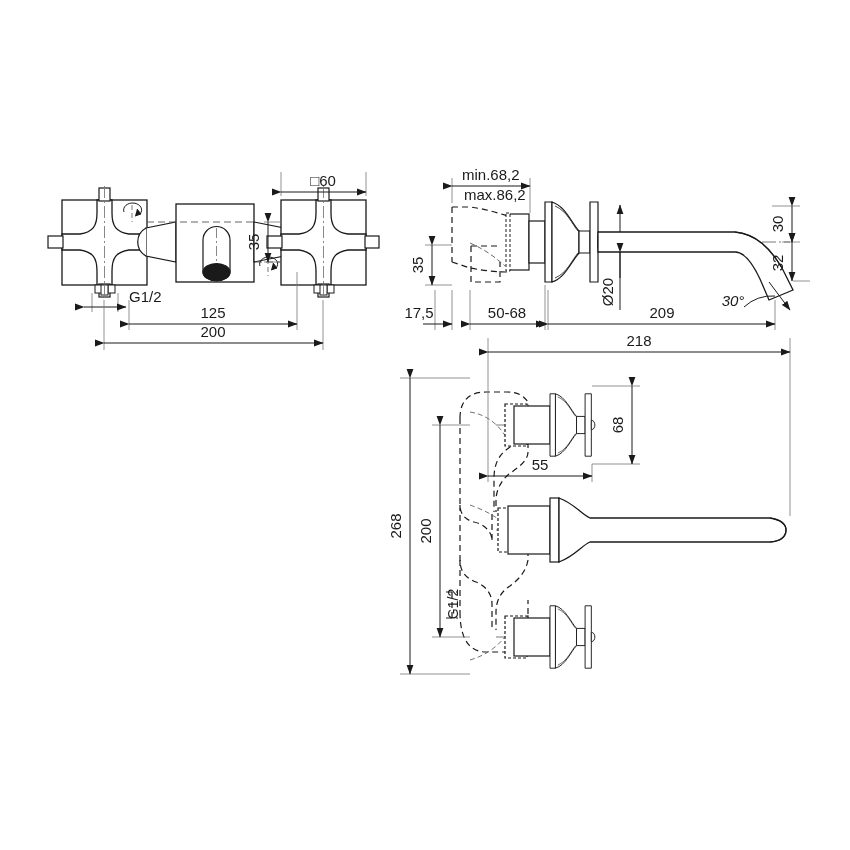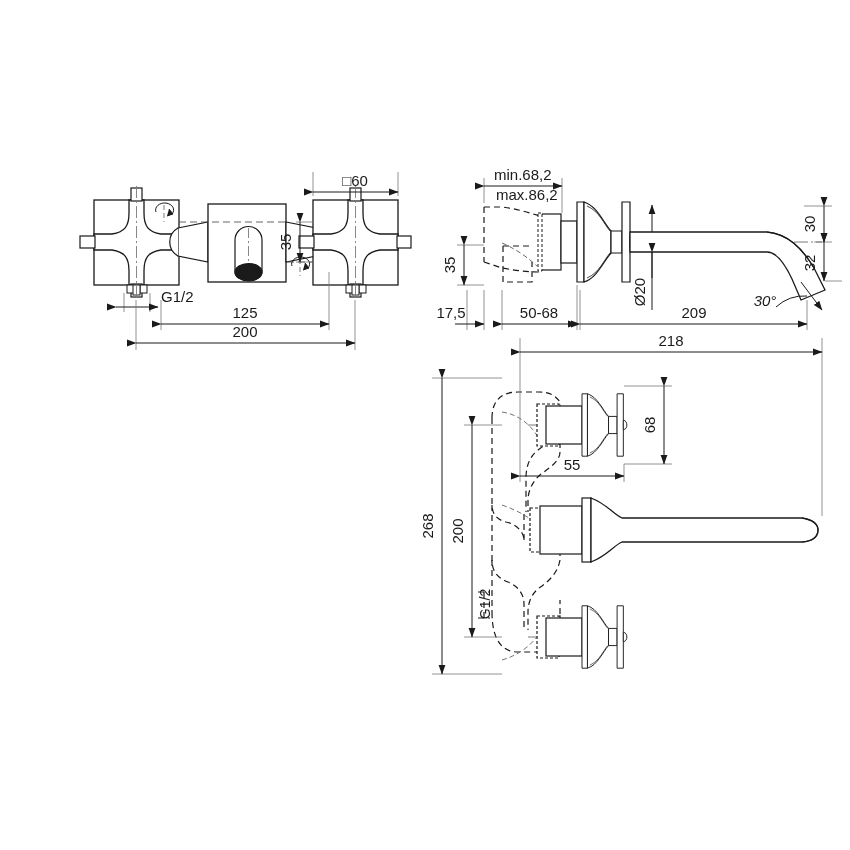--- a/index.html
+++ b/index.html
@@ -1,18 +1,18 @@
 <!DOCTYPE html>
 <html><head>
 <meta charset="utf-8">
 <style>
   html,body{margin:0;padding:0;background:#ffffff;}
   body{width:850px;height:850px;overflow:hidden;
        font-family:"Liberation Sans","DejaVu Sans",sans-serif;}
-  #sheet{position:relative;width:704px;height:850px;background:#fff;margin-left:32px;}
+  #sheet{position:relative;width:704px;height:850px;background:#fff;}
   svg{display:block;}
   .dim-txt{font-family:"Liberation Sans","DejaVu Sans",sans-serif;font-size:15px;fill:#1a1a1a;}
   .dim-txt-sm{font-family:"Liberation Sans","DejaVu Sans",sans-serif;font-size:14px;fill:#1a1a1a;}
 </style>
 </head>
 <body>
 
 <div id="sheet">
 <svg width="850" height="850" viewBox="0 0 850 850">
 

